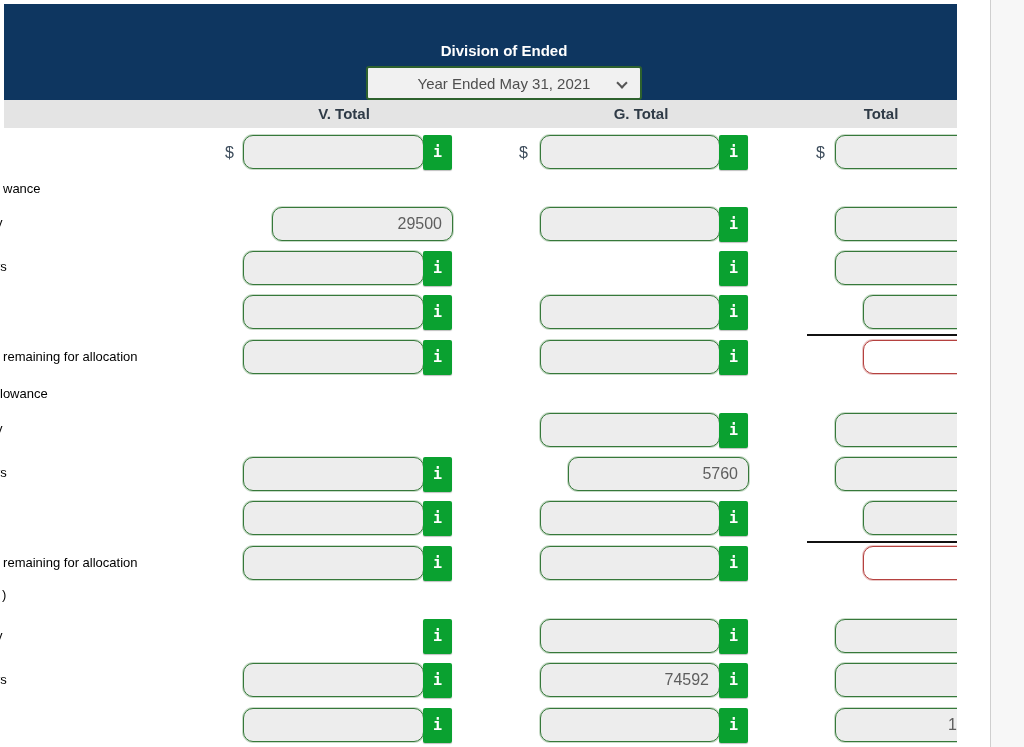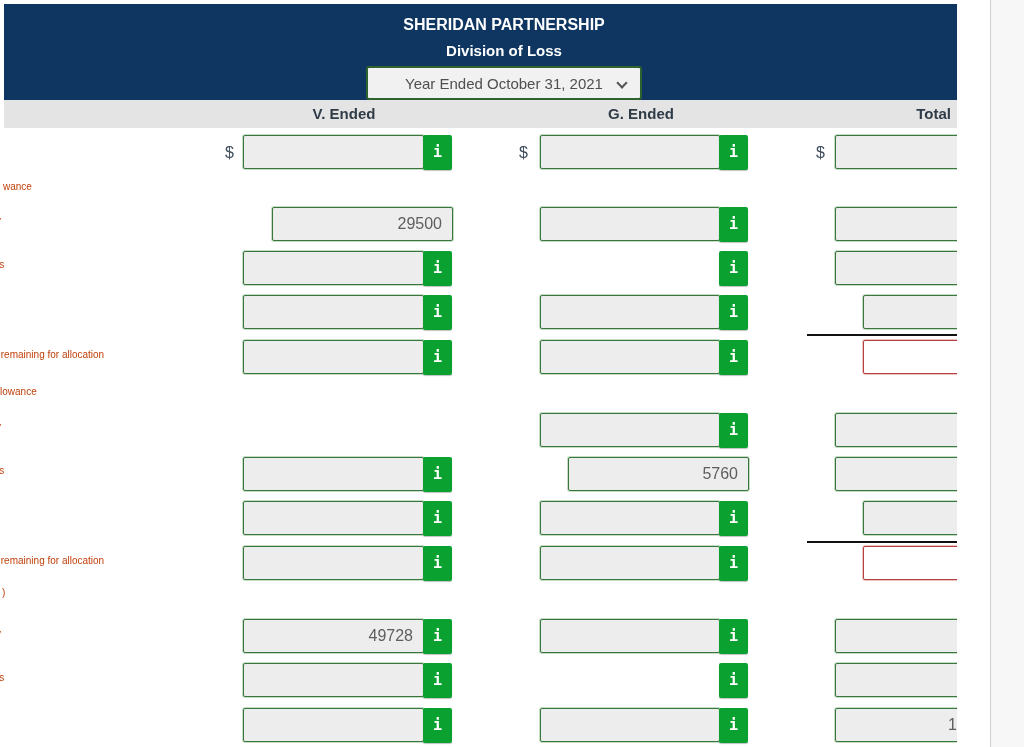--- a/index.html
+++ b/index.html
@@ -23,27 +23,27 @@
   }
   .select .chev {
     position:absolute; right:14px; top:11px; width:8px; height:8px;
     border-right:2px solid #555; border-bottom:2px solid #555; transform:rotate(45deg);
   }
 
   .band { position:absolute; left:4px; top:100px; width:953px; height:28px; background:#e4e4e4; }
   .band .h { position:absolute; top:5px; font-size:15px; font-weight:bold; color:#2f3b47; }
   .h-storey { left:250px; width:180px; text-align:center; }
   .h-rogers { left:547px; width:180px; text-align:center; }
-  .h-total  { left:807px; width:140px; text-align:right; }
+  .h-total  { left:807px; width:140px; text-align:center; }
 
-  .lbl { position:absolute; font-size:10px; color:#c2410c; white-space:nowrap; }
+  .lbl { position:absolute; font-size:13px; color:#000000; white-space:nowrap; }
 
   .amt {
     position:absolute; height:34px; background:#ededed;
-    border:1px solid #36783a; border-radius:2px;
+    border:1px solid #36783a; border-radius:10px;
     box-shadow:0 0 0 1px rgba(58,124,58,.28);
     font-family:inherit; font-size:16px; color:#5e5e5e;
     text-align:right; padding:0 10px 0 6px; outline:none;
   }
   .amt.red { background:#fff; border-color:#b5413f; box-shadow:0 0 0 1px rgba(181,65,63,.30); }
 
   .ibtn {
     position:absolute; width:29px; height:35px; border:none; border-radius:2px;
     background:#0aa130; color:#fff; font-family:"DejaVu Sans Mono", monospace;
     font-weight:bold; font-size:15px; line-height:35px; text-align:center;
@@ -56,31 +56,30 @@
 
   .divider { position:absolute; left:990px; top:0; width:1px; height:747px; background:#cfcfcf; }
   .panel   { position:absolute; left:991px; top:0; width:33px; height:747px; background:#f7f7f7; }
 </style>
 </head>
 <body>
 
 <div class="sheet">
 
   <div class="navy">
-    <div class="t1">SHERIDAN PARTNERSHIP</div>
-    <div class="t2">Division of Loss</div>
+    <div class="t2">Division of Ended</div>
     <div class="select">
-      <span>Year Ended October 31, 2021</span>
+      <span>Year Ended May 31, 2021</span>
       <span class="chev"></span>
     </div>
   </div>
 
   <div class="band">
-    <div class="h h-storey">V. Ended</div>
-    <div class="h h-rogers">G. Ended</div>
+    <div class="h h-storey">V. Total</div>
+    <div class="h h-rogers">G. Total</div>
     <div class="h h-total">Total</div>
   </div>
 
   <span class="lbl" style="left:3px;top:181px;">wance</span>
   <span class="lbl" style="left:-4px;top:215px;">y</span>
   <span class="lbl" style="left:-4px;top:259px;">rs</span>
   <span class="lbl" style="left:-7px;top:349px;">y remaining for allocation</span>
   <span class="lbl" style="left:0px;top:386px;">lowance</span>
   <span class="lbl" style="left:-4px;top:421px;">y</span>
   <span class="lbl" style="left:-4px;top:465px;">rs</span>
@@ -136,28 +135,28 @@
   <button class="ibtn" style="left:719px;top:501px;">i</button>
   <input class="amt" style="left: 863px; top: 501px; width: 140px;" value="">
   <div class="sumline" style="top:541px;"></div>
 
   <input class="amt" style="left: 243px; top: 546px; width: 181px;" value="">
   <button class="ibtn" style="left:423px;top:546px;">i</button>
   <input class="amt" style="left: 540px; top: 546px; width: 180px;" value="">
   <button class="ibtn" style="left:719px;top:546px;">i</button>
   <input class="amt red" style="left: 863px; top: 546px; width: 140px;" value="">
 
-  <input class="amt" style="left: 243px; top: 619px; width: 181px;" value="49728">
   <button class="ibtn" style="left:423px;top:619px;">i</button>
   <input class="amt" style="left: 540px; top: 619px; width: 180px;" value="">
   <button class="ibtn" style="left:719px;top:619px;">i</button>
   <input class="amt" style="left: 835px; top: 619px; width: 140px;" value="">
 
   <input class="amt" style="left: 243px; top: 663px; width: 181px;" value="">
   <button class="ibtn" style="left:423px;top:663px;">i</button>
+  <input class="amt" style="left: 540px; top: 663px; width: 180px;" value="74592">
   <button class="ibtn" style="left:719px;top:663px;">i</button>
   <input class="amt" style="left: 835px; top: 663px; width: 140px;" value="">
 
   <input class="amt" style="left: 243px; top: 708px; width: 181px;" value="">
   <button class="ibtn" style="left:423px;top:708px;">i</button>
   <input class="amt" style="left: 540px; top: 708px; width: 180px;" value="">
   <button class="ibtn" style="left:719px;top:708px;">i</button>
   <input class="amt" style="left: 835px; top: 708px; width: 140px;" value="">
   <span class="frag" style="left:948px;top:716px;">1</span>
 

